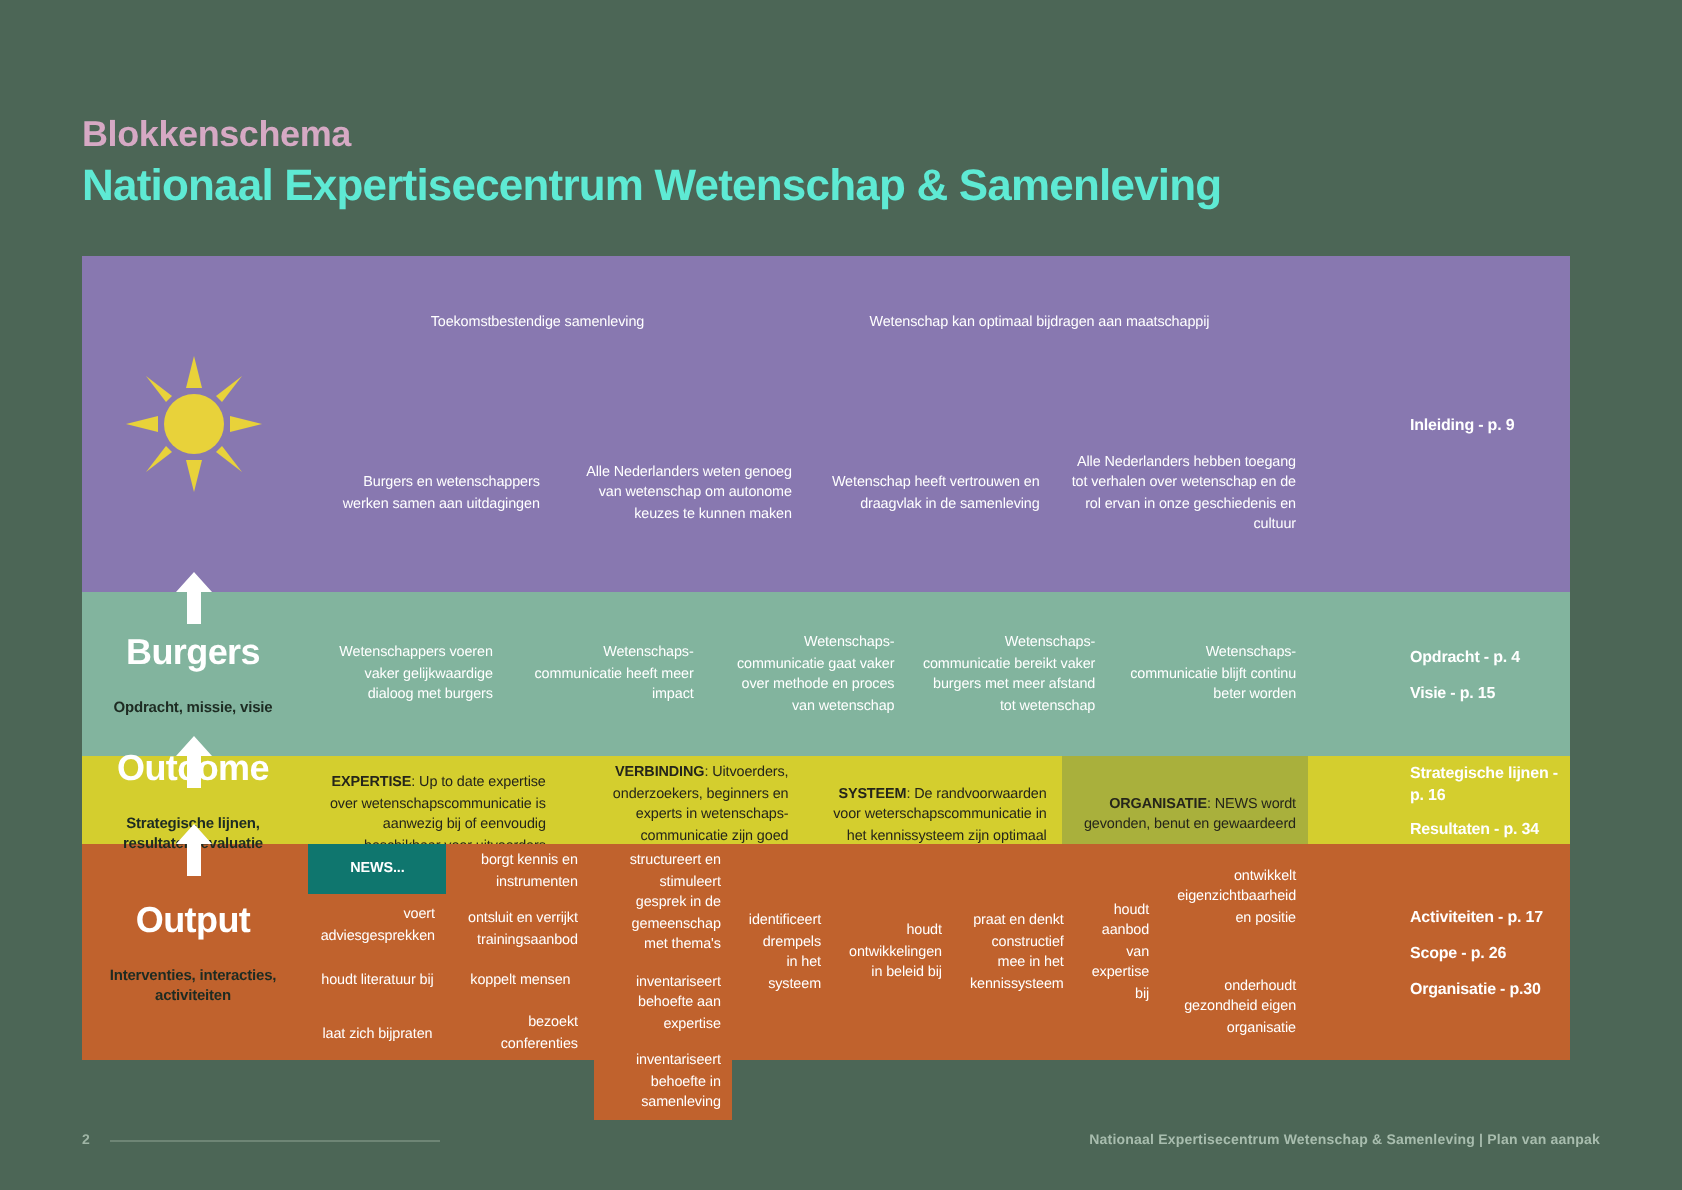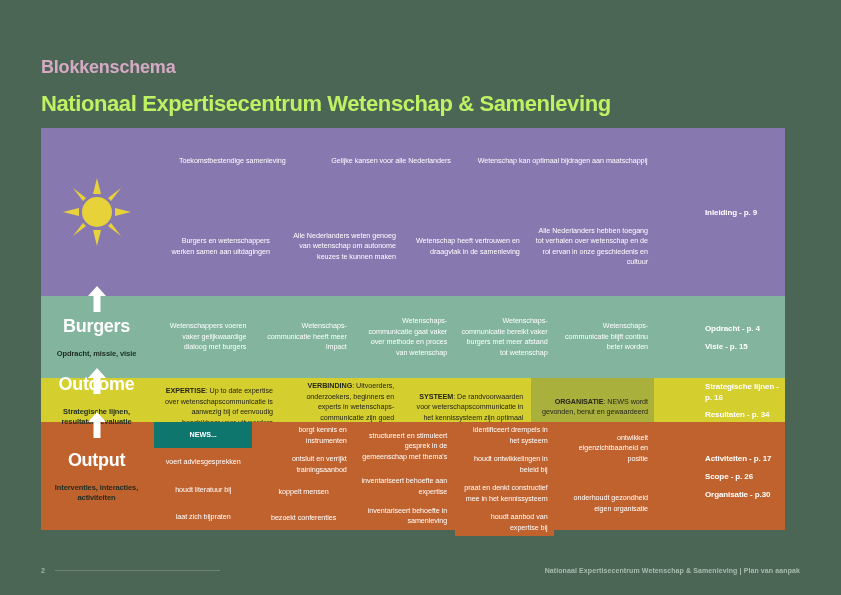--- a/index.html
+++ b/index.html
@@ -18,24 +18,24 @@
   .kicker {
     font-size: 18px;
     font-weight: bold;
     color: #d6a9c4;
     letter-spacing: -0.2px;
     line-height: 20px;
   }
   .main-title {
     font-size: 22px;
     font-weight: bold;
-    color: #bef264;
+    color: #5eead4;
     letter-spacing: -0.4px;
     line-height: 26px;
-    margin-top: 14px;
+    margin-top: 3px;
   }
 
   
   .chart {
     position: absolute;
     left: 41px;
     top: 128px;
     width: 744px;
     height: 418px;
     display: flex;
@@ -205,21 +205,20 @@
       <span class="arrow bottom">
         <svg viewBox="0 0 20 26" width="20" height="26">
           <polygon points="10,0 19,10 13.5,10 13.5,26 6.5,26 6.5,10 1,10" fill="#ffffff"></polygon>
         </svg>
       </span>
     </div>
 
     <div class="gridarea">
       <div class="grow">
         <div class="cell" style="flex:1">Toekomstbestendige samenleving</div>
-        <div class="cell" style="flex:1">Gelijke kansen voor alle Nederlanders</div>
         <div class="cell" style="flex:1.18">Wetenschap kan optimaal bijdragen aan maatschappij</div>
       </div>
       <div class="grow">
         <div class="cell" style="flex:1.02">Burgers en wetenschappers werken samen aan uitdagingen</div>
         <div class="cell" style="flex:1.04">Alle Nederlanders weten genoeg van wetenschap om autonome keuzes te kunnen maken</div>
         <div class="cell" style="flex:1.02">Wetenschap heeft vertrouwen en draagvlak in de samenleving</div>
         <div class="cell" style="flex:1.06">Alle Nederlanders hebben toegang tot verhalen over wetenschap en de rol ervan in onze geschiedenis en cultuur</div>
       </div>
     </div>
 
@@ -306,21 +305,21 @@
         <div class="cell" style="flex:1">borgt kennis en instrumenten</div>
         <div class="cell" style="flex:1">ontsluit en verrijkt trainingsaanbod</div>
         <div class="cell" style="flex:1">koppelt mensen</div>
         <div class="cell" style="flex:1">bezoekt conferenties</div>
       </div>
       <div class="grow" style="flex-direction:column;flex:1.0">
         <div class="cell" style="flex:2">structureert en stimuleert  gesprek in de gemeenschap met thema's</div>
         <div class="cell" style="flex:1">inventariseert behoefte aan expertise</div>
         <div class="cell" style="flex:1">inventariseert behoefte in samenleving</div>
       </div>
-      <div class="grow" style="flex-direction:column;flex:1.0">
+      <div class="grow" style="flex-direction:row;flex:1.0">
         <div class="cell" style="flex:1">identificeert drempels in het systeem</div>
         <div class="cell" style="flex:1">houdt ontwikkelingen in beleid bij</div>
         <div class="cell" style="flex:1">praat en denkt constructief mee in het kennissysteem</div>
         <div class="cell" style="flex:1">houdt aanbod van expertise bij</div>
       </div>
       <div class="grow" style="flex-direction:column;flex:1.0">
         <div class="cell" style="flex:1">ontwikkelt eigenzichtbaarheid en positie</div>
         <div class="cell" style="flex:1">onderhoudt gezondheid eigen organisatie</div>
       </div>
     </div>

